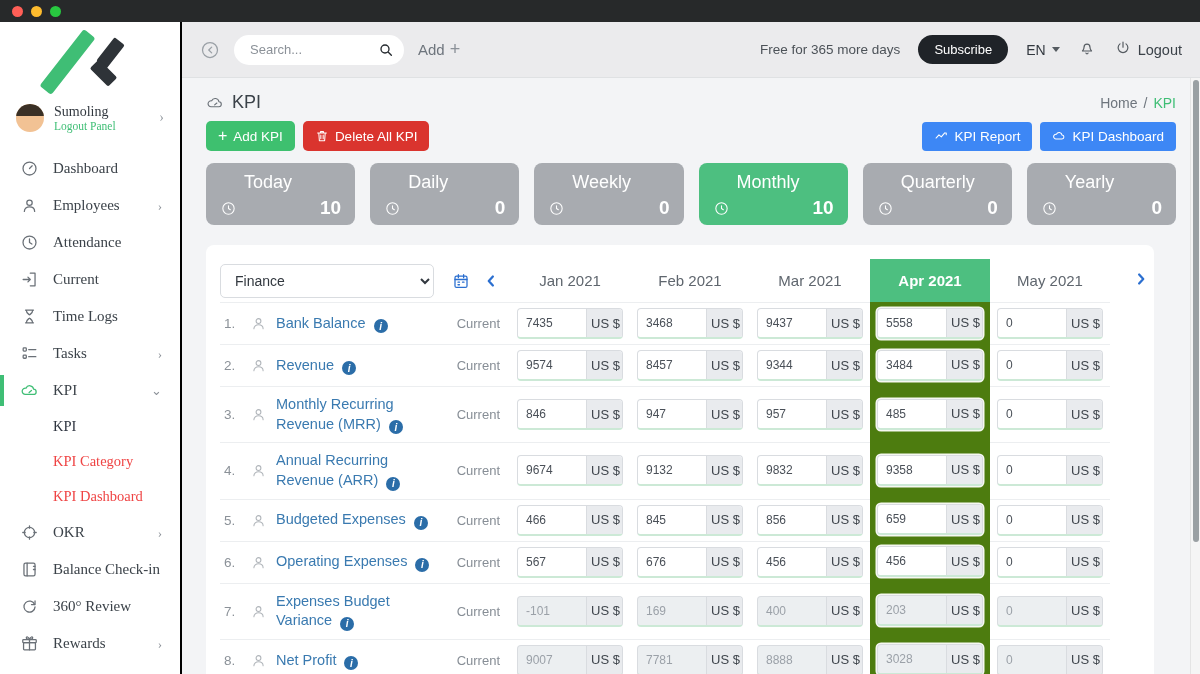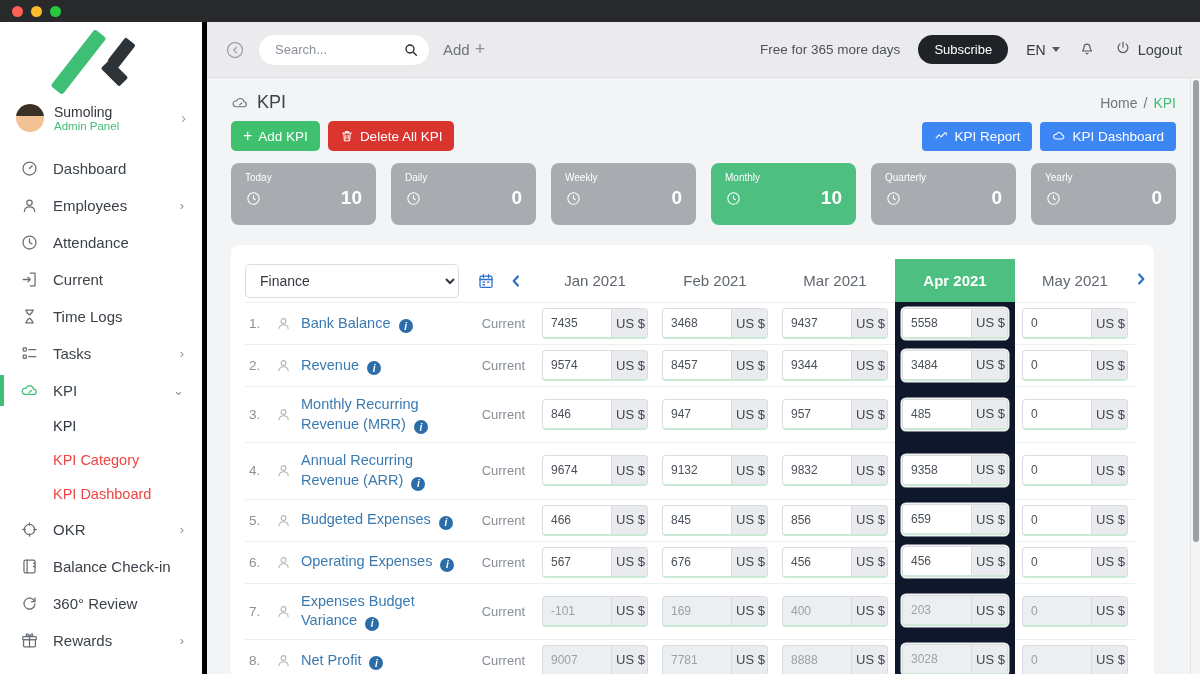--- a/index.html
+++ b/index.html
@@ -6,21 +6,21 @@
   html,body { width:1200px; height:674px; overflow:hidden; }
   body { font-family:"Liberation Sans", sans-serif; background:#f3f4f6; color:#32383f; }
 
   
   .titlebar { height:22px; background:#27292a; display:flex; align-items:center; padding-left:12px; gap:8px; }
   .tl-dot { width:11px; height:11px; border-radius:50%; }
 
   .app { display:flex; height:652px; }
 
   
-  .sidebar { width:207px; background:#ffffff; border-right:5px solid #000000; flex:none; overflow:hidden; }
+  .sidebar { width:182px; background:#ffffff; border-right:2px solid #000000; flex:none; overflow:hidden;font-family:Liberation Serif, serif; }
   .logo-wrap { height:72px; display:flex; align-items:center; justify-content:center; position:relative; }
   .logo { position:relative; width:96px; height:56px; }
   .logo .bar-green { position:absolute; left:18px; top:-4px; width:15px; height:72px; background:#3fbe75; border-radius:3px; transform:rotate(38deg); }
   .logo .bar-dark1 { position:absolute; left:62px; top:8px; width:13px; height:30px; background:#2e3338; border-radius:2px; transform:rotate(38deg); }
   .logo .bar-dark2 { position:absolute; left:55px; top:30px; width:13px; height:26px; background:#2e3338; border-radius:2px; transform:rotate(-45deg); }
 
   .profile { display:flex; align-items:center; gap:10px; padding:10px 16px 14px 16px; }
   .avatar { width:28px; height:28px; border-radius:50%; background:#f2c294; position:relative; overflow:hidden; flex:none; }
   .avatar::before { content:""; position:absolute; top:0; left:0; right:0; height:12px; background:#3a3026; border-radius:50% 50% 0 0; }
   .profile .pname { font-size:14px; color:#32383f; line-height:1.15; }
@@ -70,39 +70,39 @@
   .btn.green { background:#3ec06f; }
   .btn.red { background:#da342e; }
   .btn.blue { background:#3d87f5; border-radius:4px; }
   .btn .plus { font-size:16px; line-height:1; }
   .rightbtns { display:flex; gap:8px; }
 
   
   .cards { display:grid; grid-template-columns:repeat(6,1fr); gap:15px; margin-top:12px; }
   .card { background:#a8abb0; border-radius:8px; color:#fff; padding:9px 14px 10px 14px; height:62px; cursor:pointer; }
   .card.active { background:#4dbf80; }
-  .card .clabel { font-size:10px; }
+  .card .clabel { font-size:18px;margin-left:24px; }
   .card .crow { display:flex; align-items:center; justify-content:space-between; margin-top:4px; }
   .card .crow svg { width:17px; height:17px; stroke:#fff; fill:none; stroke-width:1.5; stroke-linecap:round; stroke-linejoin:round; }
   .card .cval { font-size:19px; font-weight:bold; }
 
   
   .tablecard { background:#fff; border-radius:8px; margin-top:20px; margin-right:22px; padding:14px 8px 0 14px; height:480px; overflow:hidden; }
   .tgrid { display:grid; grid-template-columns:30px 26px 172px 62px repeat(5,120px); align-items:center; }
   .thead { position:relative; }
   .thead .selwrap { grid-column:1 / span 3; }
   .thead select { width:214px; height:34px; border:1px solid #d9dce0; border-radius:5px; font-size:14px; color:#32383f; padding:0 10px; background:#fff; font-family:"Liberation Sans",sans-serif; outline:none; }
   .thead .navctl { grid-column:4; display:flex; align-items:center; gap:12px; justify-content:flex-start; padding-left:4px; }
   .navctl svg { width:18px; height:18px; cursor:pointer; }
   .mh { text-align:center; font-size:15px; color:#5f666e; padding:13px 0; align-self:stretch; display:flex; align-items:center; justify-content:center; }
   .mh.apr { background:#4dbf80; color:#fff; font-weight:bold; }
   .nextchev { position:absolute; right:-4px; top:50%; transform:translateY(-50%); }
 
   .trow .cell { border-top:1px solid #eceef0; align-self:stretch; display:flex; align-items:center; }
-  .trow .cell.apr { border-top:none; background:#0f172a; }
+  .trow .cell.apr { border-top:none; background:#4d7c0f; }
   .cell.cnum { font-size:13.5px; color:#8b9198; padding-left:4px; }
   .cell.cico svg { width:17px; height:17px; stroke:#b0b5ba; fill:none; stroke-width:1.5; stroke-linecap:round; stroke-linejoin:round; }
   .cell.cname { font-size:14.5px; color:#3a7ab0; padding:8px 8px 8px 0; line-height:1.35; display:block; align-content:center; }
   .info { display:inline-flex; width:14px; height:14px; border-radius:50%; background:#2b6da8; color:#fff; font-size:10px; font-weight:bold; align-items:center; justify-content:center; vertical-align:-2px; margin-left:4px; font-style:italic; }
   .info::after { content:"i"; }
   .cell.ccur { font-size:13px; color:#878e96; justify-content:flex-end; padding-right:10px; }
   .cell.cinp { padding:5px 7px; }
   .igroup { display:flex; width:106px; height:31px; border:1px solid #d9dce0; border-bottom:2px solid #cce9d6; border-radius:4px; overflow:hidden; background:#fff; }
   .apr .igroup { box-shadow:0 0 0 1.5px rgba(255,255,255,.95); }
   .igroup input { width:68px; border:none; outline:none; font-size:12px; color:#4a5058; padding:0 8px; font-family:"Liberation Sans",sans-serif; background:transparent; }
@@ -130,21 +130,21 @@
       <div class="logo">
         <div class="bar-green"></div>
           <div class="bar-dark1"></div>
           <div class="bar-dark2"></div>
       </div>
     </div>
     <div class="profile">
       <span class="avatar"></span>
       <span>
         <div class="pname">Sumoling</div>
-        <div class="psub">Admin Panel</div>
+        <div class="psub">Logout Panel</div>
       </span>
       <span class="chev">›</span>
     </div>
 
     <nav class="menu">
       <div class="mi">
         <span class="ic">
             <svg viewBox="0 0 24 24">
               <circle cx="12" cy="12" r="8.2"></circle>
               <path d="M12 12l3.4-3.4"></path>

